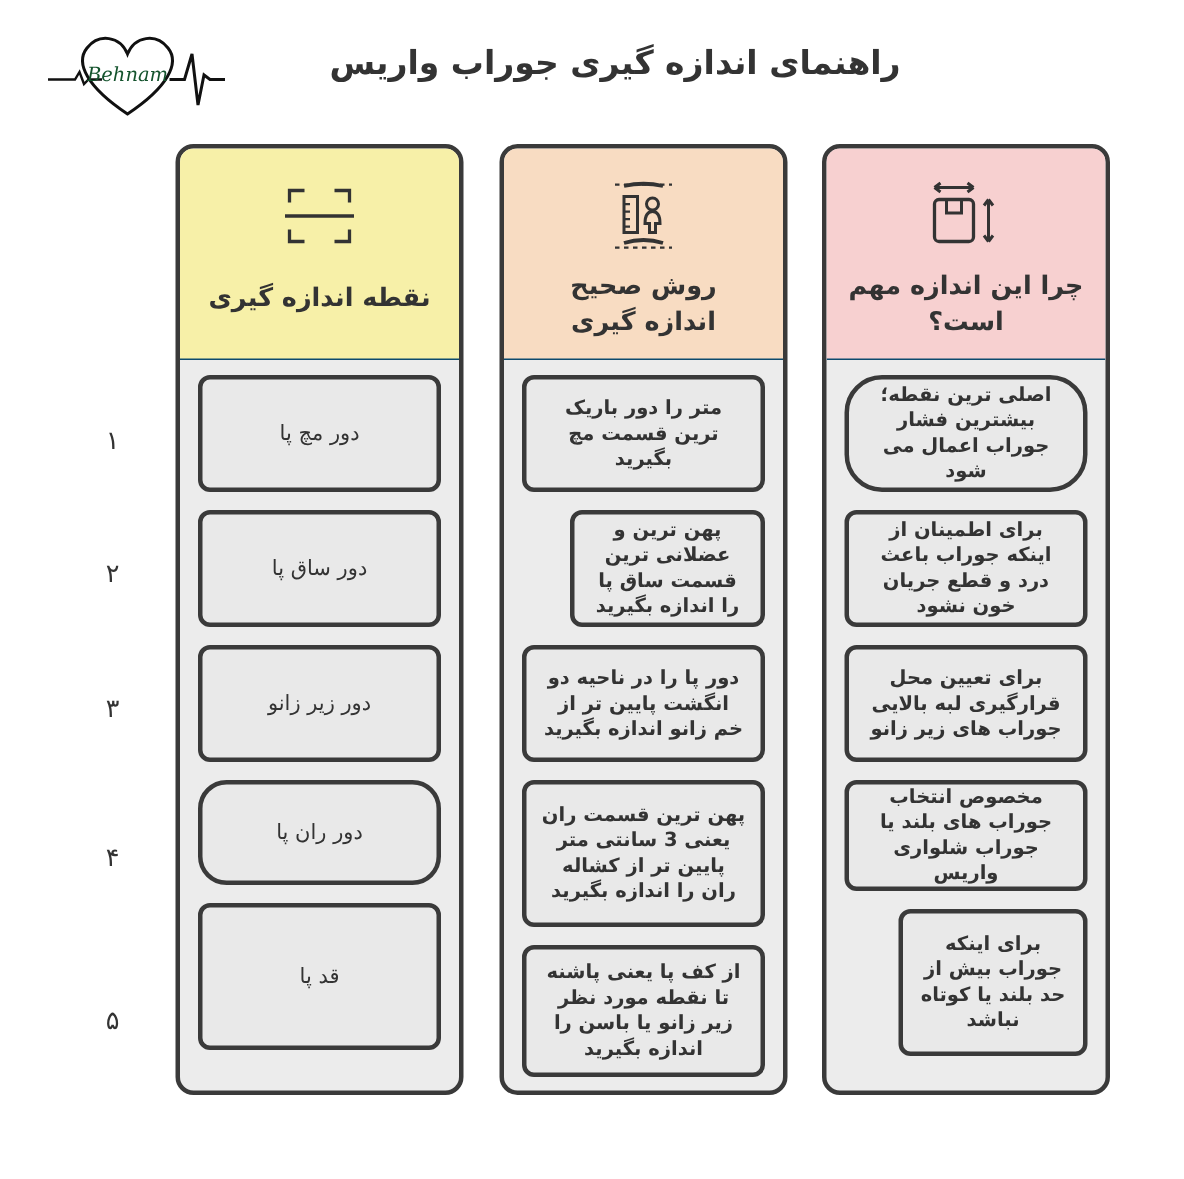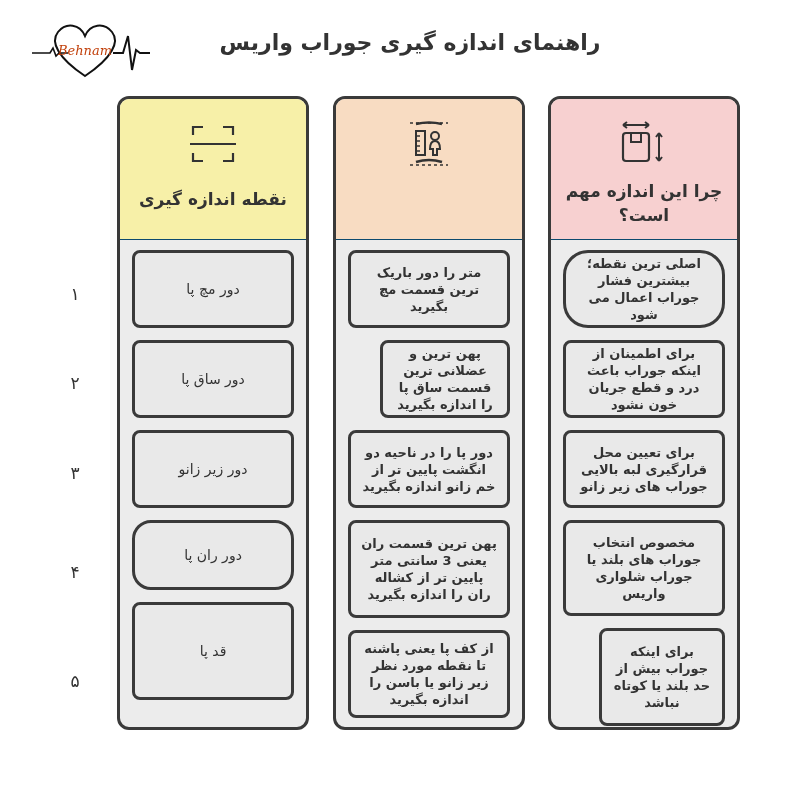--- a/index.html
+++ b/index.html
@@ -27,56 +27,57 @@
 </style>
 </head>
 <body>
 
 <div class="logo">
   <svg width="125" height="70" viewBox="0 0 125 70">
     <path d="M4 43 L22 43 L25 38 L28 46 L31 43 L40 43" stroke="#111" stroke-width="1.6" fill="none"></path>
     <path d="M85 43 L95 43 L100 26 L104 60 L108 40 L112 43 L122 43" stroke="#111" stroke-width="2" fill="none"></path>
     <path d="M57 66 C30 48 22 32 30 22 C38 12 52 14 57 26 C62 14 76 12 84 22 C92 32 84 48 57 66 Z" stroke="#111" stroke-width="2" fill="none"></path>
   </svg>
-  <div style="position:absolute;left:30px;top:33px;font-family:'DejaVu Serif',serif;font-style:italic;font-size:13px;color:#c2410c;">Behnam</div>
+  <div style="position:absolute;left:30px;top:33px;font-family:'DejaVu Serif',serif;font-style:italic;font-size:13px;color:#14532d;">Behnam</div>
 </div>
 
 <div class="title">راهنمای اندازه گیری جوراب واریس</div>
 
 <div class="col" style="left:548px;">
   <div class="col-head pink">
     <svg class="icon" viewBox="0 0 50 50">
       <path d="M4 6 L30 6 M4 6 L8 3 M4 6 L8 9 M30 6 L26 3 M30 6 L26 9" stroke="#333" stroke-width="2" fill="none"></path>
       <rect x="4" y="14" width="26" height="28" rx="3" stroke="#333" stroke-width="2.2" fill="none"></rect>
       <rect x="12" y="14" width="10" height="9" stroke="#333" stroke-width="2" fill="none"></rect>
       <path d="M40 14 L40 42 M40 14 L37 18 M40 14 L43 18 M40 42 L37 38 M40 42 L43 38" stroke="#333" stroke-width="2" fill="none"></path>
     </svg>
     <div class="htitle">چرا این اندازه مهم است؟</div>
   </div>
   <div class="cells">
     <div class="cell" style="height:78px;border-radius:25px;">اصلی ترین نقطه؛ بیشترین فشار جوراب اعمال می شود</div>
     <div class="cell" style="height:78px;">برای اطمینان از اینکه جوراب باعث درد و قطع جریان خون نشود</div>
     <div class="cell" style="height:78px;">برای تعیین محل قرارگیری لبه بالایی جوراب های زیر زانو</div>
-    <div class="cell" style="height:96px;">مخصوص انتخاب جوراب های بلند یا جوراب شلواری واریس</div>
+    <div class="cell" style="height:74px;">مخصوص انتخاب جوراب های بلند یا جوراب شلواری واریس</div>
     <div class="cell" style="height:98px;margin-left:36px;">برای اینکه جوراب بیش از حد بلند یا کوتاه نباشد</div>
   </div>
 </div>
 
 <div class="col" style="left:333px;">
   <div class="col-head peach">
     <svg class="icon" viewBox="0 0 50 50">
       <path d="M6 4 L44 4" stroke="#333" stroke-width="1.5" stroke-dasharray="3 3"></path>
       <path d="M12 5 Q25 2 38 5" stroke="#333" stroke-width="2.5" fill="none"></path>
       <rect x="12" y="12" width="9" height="24" stroke="#333" stroke-width="2" fill="none"></rect>
       <path d="M12 17 L16 17 M12 22 L16 22 M12 27 L16 27 M12 32 L16 32" stroke="#333" stroke-width="1.5"></path>
       <circle cx="31" cy="17" r="4" stroke="#333" stroke-width="2" fill="none"></circle>
       <path d="M26 30 Q26 22 31 22 Q36 22 36 30 L33 30 L33 36 L29 36 L29 30 Z" stroke="#333" stroke-width="2" fill="none"></path>
       <path d="M12 43 Q25 39 38 43" stroke="#333" stroke-width="2.5" fill="none"></path>
       <path d="M6 46 L44 46" stroke="#333" stroke-width="1.5" stroke-dasharray="3 3"></path>
     </svg>
+    <div class="htitle" style="padding:0 40px;">روش صحیح اندازه گیری</div>
   </div>
   <div class="cells">
     <div class="cell" style="height:78px;">متر را دور باریک ترین قسمت مچ بگیرید</div>
     <div class="cell" style="height:78px;margin-left:32px;">پهن ترین و عضلانی ترین قسمت ساق پا را اندازه بگیرید</div>
     <div class="cell" style="height:78px;">دور پا را در ناحیه دو انگشت پایین تر از خم زانو اندازه بگیرید</div>
     <div class="cell" style="height:98px;">پهن ترین قسمت ران یعنی 3 سانتی متر پایین تر از کشاله ران را اندازه بگیرید</div>
     <div class="cell" style="height:88px;">از کف پا یعنی پاشنه تا نقطه مورد نظر زیر زانو یا باسن را اندازه بگیرید</div>
   </div>
 </div>
 

